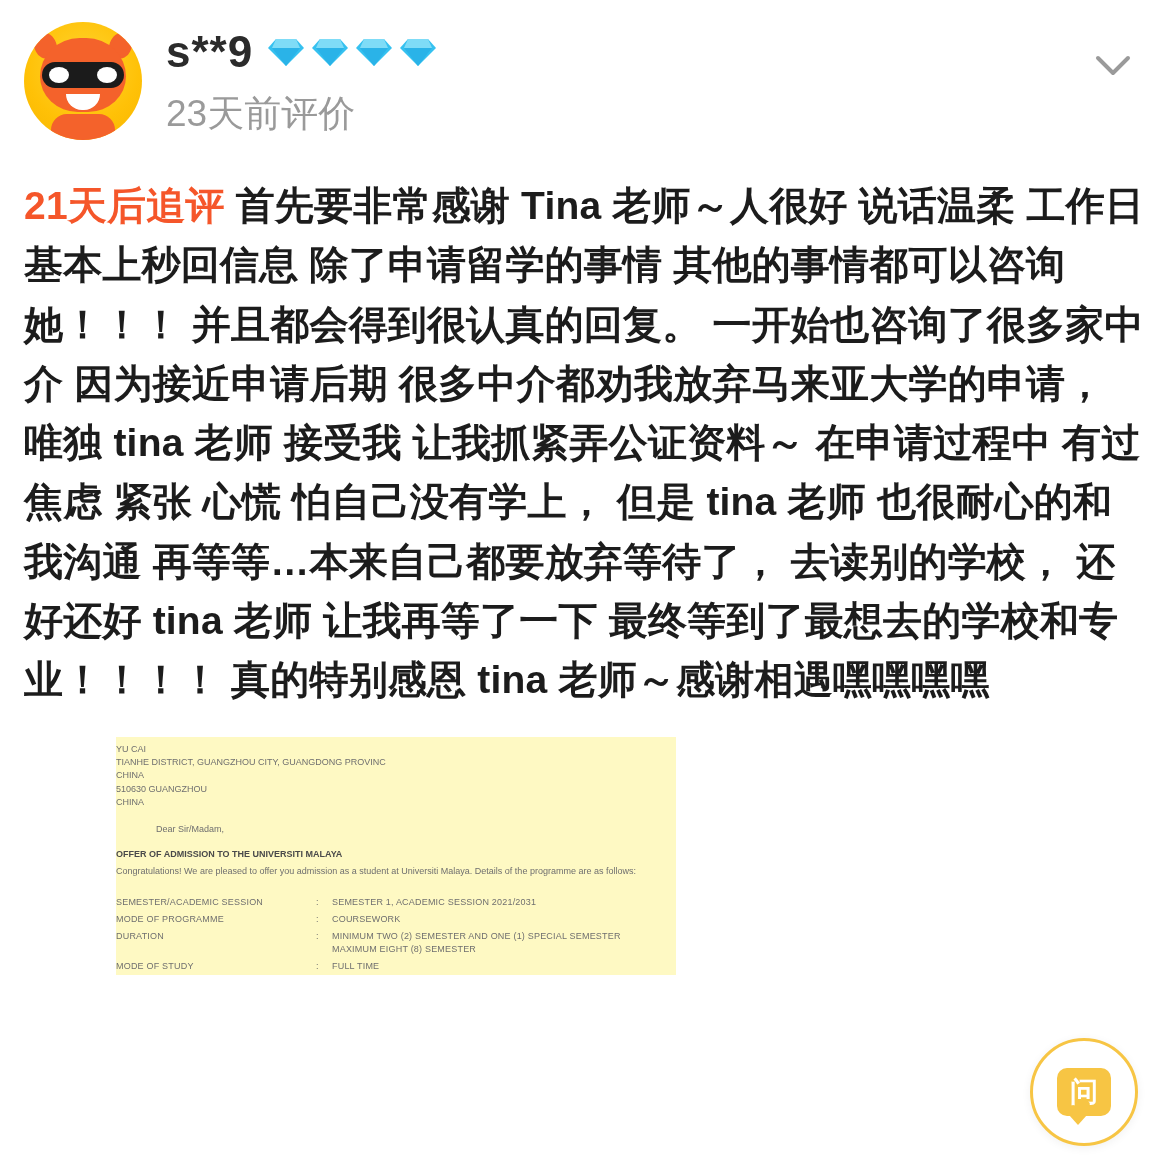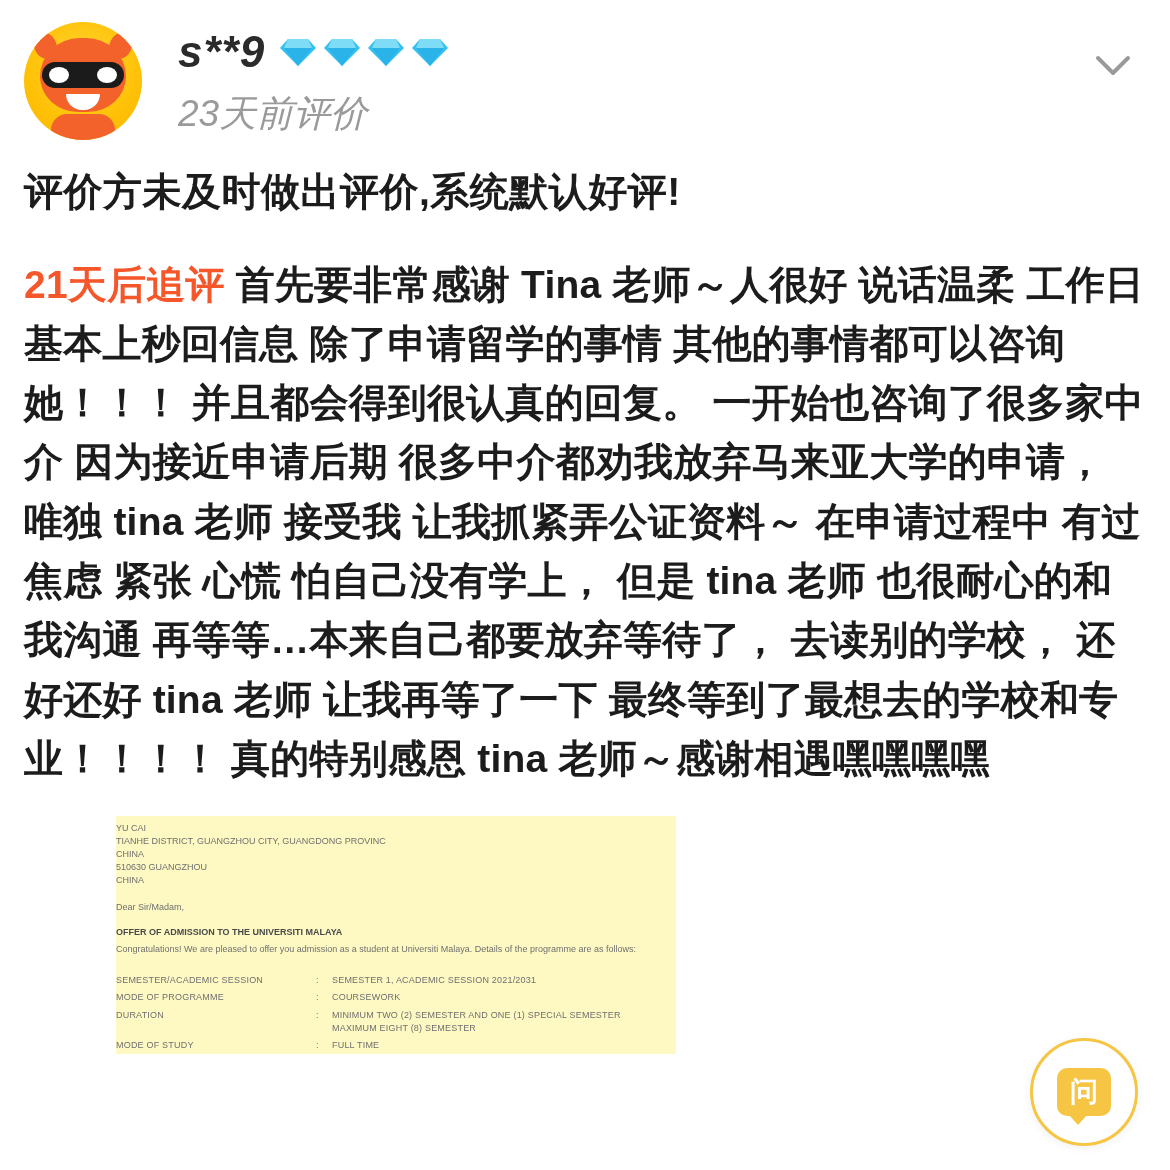--- a/index.html
+++ b/index.html
@@ -87,25 +87,24 @@
     left: 50%;
     bottom: -4px;
     transform: translateX(-50%);
     width: 64px;
     height: 30px;
     background: #f4622b;
     border-radius: 16px 16px 0 0;
   }
 
   .header-text {
-    margin-left: 36px;
+    margin-left: 24px;
     padding-top: 6px;
     flex: 1 1 auto;
     min-width: 0;
-    font-style: italic;
   }
   .name-row {
     display: flex;
     align-items: center;
     gap: 14px;
   }
   .username {
     font-size: 44px;
     font-weight: bold;
     color: #2b2b2b;
@@ -169,21 +168,21 @@
   }
   .doc {
     background: #fef9c3;
     color: #6f6f6f;
     font-size: 9px;
     line-height: 1.45;
     font-family: "Liberation Sans", sans-serif;
     padding: 6px 0 0 0;
   }
   .doc .addr div { white-space: nowrap; }
-  .doc .salutation { margin-top: 14px; }
+  .doc .salutation { margin-top: 14px; margin-left: 40px; }
   .doc .offer-title {
     margin-top: 12px;
     font-weight: bold;
     color: #4a4a4a;
   }
   .doc .congrats { margin-top: 4px; max-width: 545px; }
   .doc table {
     margin-top: 16px;
     border-collapse: collapse;
     width: 100%;
@@ -294,21 +293,20 @@
   </div>
 
   <div class="chevron">
     <svg width="46" height="46" viewBox="0 0 46 46">
         <polyline points="8,16 23,31 38,16" fill="none" stroke="#9a9a9a" stroke-width="4" stroke-linecap="round" stroke-linejoin="round"></polyline>
       </svg>
   </div>
 </div>
 
 <div class="review-body">
-  <div class="first-line">评价方未及时做出评价,系统默认好评!</div>
 
   <div class="followup">
     <span class="followup-tag">21天后追评</span><span> 首先要非常感谢 Tina 老师～人很好 说话温柔 工作日基本上秒回信息 除了申请留学的事情 其他的事情都可以咨询她！！！ 并且都会得到很认真的回复。 一开始也咨询了很多家中介 因为接近申请后期 很多中介都劝我放弃马来亚大学的申请， 唯独 tina 老师 接受我 让我抓紧弄公证资料～ 在申请过程中 有过焦虑 紧张 心慌 怕自己没有学上， 但是 tina 老师 也很耐心的和我沟通 再等等…本来自己都要放弃等待了， 去读别的学校， 还好还好 tina 老师 让我再等了一下 最终等到了最想去的学校和专业！！！！ 真的特别感恩 tina 老师～感谢相遇嘿嘿嘿嘿</span>
   </div>
 
   <div class="doc-wrap">
     <div class="doc">
       <div class="addr">
         <div>YU CAI</div>
         <div>TIANHE DISTRICT, GUANGZHOU CITY, GUANGDONG PROVINC</div>

